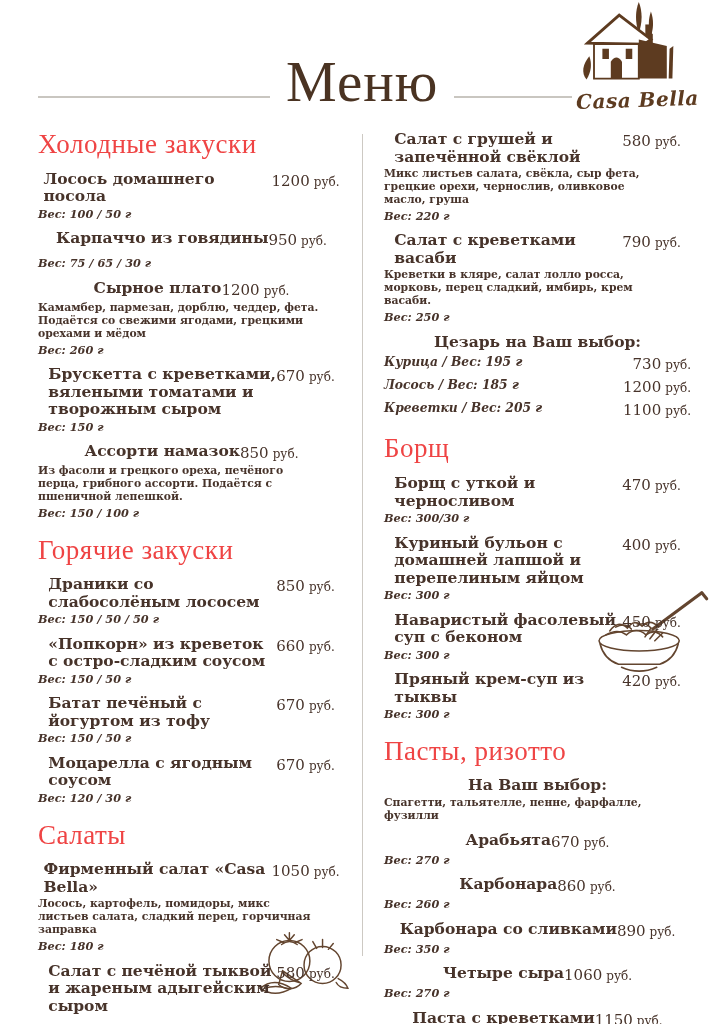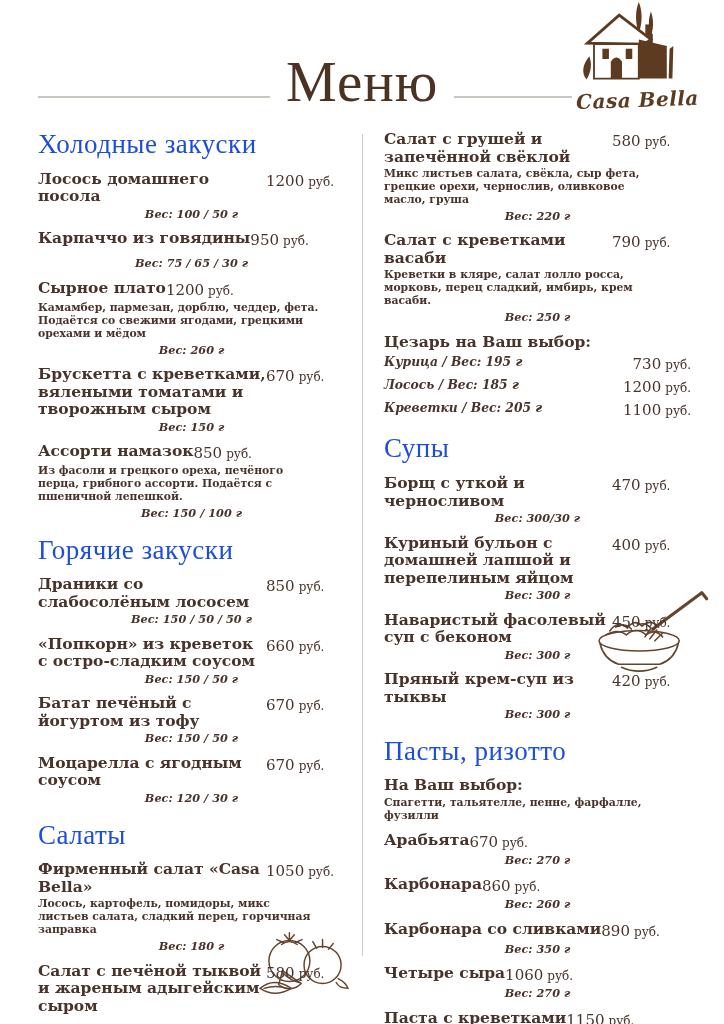--- a/index.html
+++ b/index.html
@@ -24,32 +24,32 @@
     color:#5d3b20;transform:rotate(-2deg);margin-top:-4px;letter-spacing:.5px;white-space:nowrap;
   }
 
   
   .cols{display:flex;padding:22px 0 0 38px;box-sizing:border-box;}
   .col{width:307px;position:relative;z-index:2;}
   .vdivider{width:1px;background:#cdc9c3;margin:4px 21px 0 17px;height:822px;flex:none;}
 
   .section-title{
     font-family:"Liberation Serif",serif;font-weight:400;font-size:27px;line-height:1.1;
-    color:#1d4ed8;margin:15px 0 10px;letter-spacing:.5px;
+    color:#ef4444;margin:15px 0 10px;letter-spacing:.5px;
   }
   .col > .section-title:first-child{margin-top:0;}
 
   .menu-item{margin-bottom:8px;}
-  .item-row{display:flex;justify-content:flex-start;align-items:flex-start;}
+  .item-row{display:flex;justify-content:center;align-items:flex-start;}
   .item-name{font-weight:700;font-size:15.5px;line-height:1.13;max-width:228px;}
   .item-price{white-space:nowrap;font-weight:400;font-style:normal;text-align:right;padding-top:1px;}
   .amount{font-size:15px;}
   .unit{font-size:12px;margin-left:4px;}
   .item-desc{font-weight:700;font-size:10.8px;line-height:1.2;margin-top:3px;max-width:284px;}
-  .item-weight{font-style:italic;font-weight:700;font-size:11.3px;line-height:1.2;margin-top:3px;text-align:center;}
+  .item-weight{font-style:italic;font-weight:700;font-size:11.3px;line-height:1.2;margin-top:3px;}
   .option-row{display:flex;justify-content:space-between;font-style:italic;font-weight:700;font-size:12.3px;margin-top:4px;gap:40px;}
   .option-label{max-width:210px;}
 
   
   .sketch{position:absolute;z-index:1;}
   .tomatoes{left:254px;top:924px;}
   .pasta{left:582px;top:586px;}
 </style>
 </head>
 <body>
@@ -196,21 +196,21 @@
           </div>
           <div class="option-row">
             <span class="option-label">Лосось / Вес: 185 г</span>
             <span class="item-price"><span class="amount">1200</span><span class="unit">руб.</span></span>
           </div>
           <div class="option-row">
             <span class="option-label">Креветки / Вес: 205 г</span>
             <span class="item-price"><span class="amount">1100</span><span class="unit">руб.</span></span>
           </div>
         </div>
-        <h2 class="section-title">Супы</h2>
+        <h2 class="section-title">Борщ</h2>
         <div class="menu-item">
           <div class="item-row">
             <div class="item-name">Борщ с уткой и черносливом</div>
             <span class="item-price"><span class="amount">470</span><span class="unit">руб.</span></span>
           </div>
           <div class="item-weight">Вес: 300/30 г</div>
         </div>
         <div class="menu-item">
           <div class="item-row">
             <div class="item-name">Куриный бульон с домашней лапшой и перепелиным яйцом</div>

